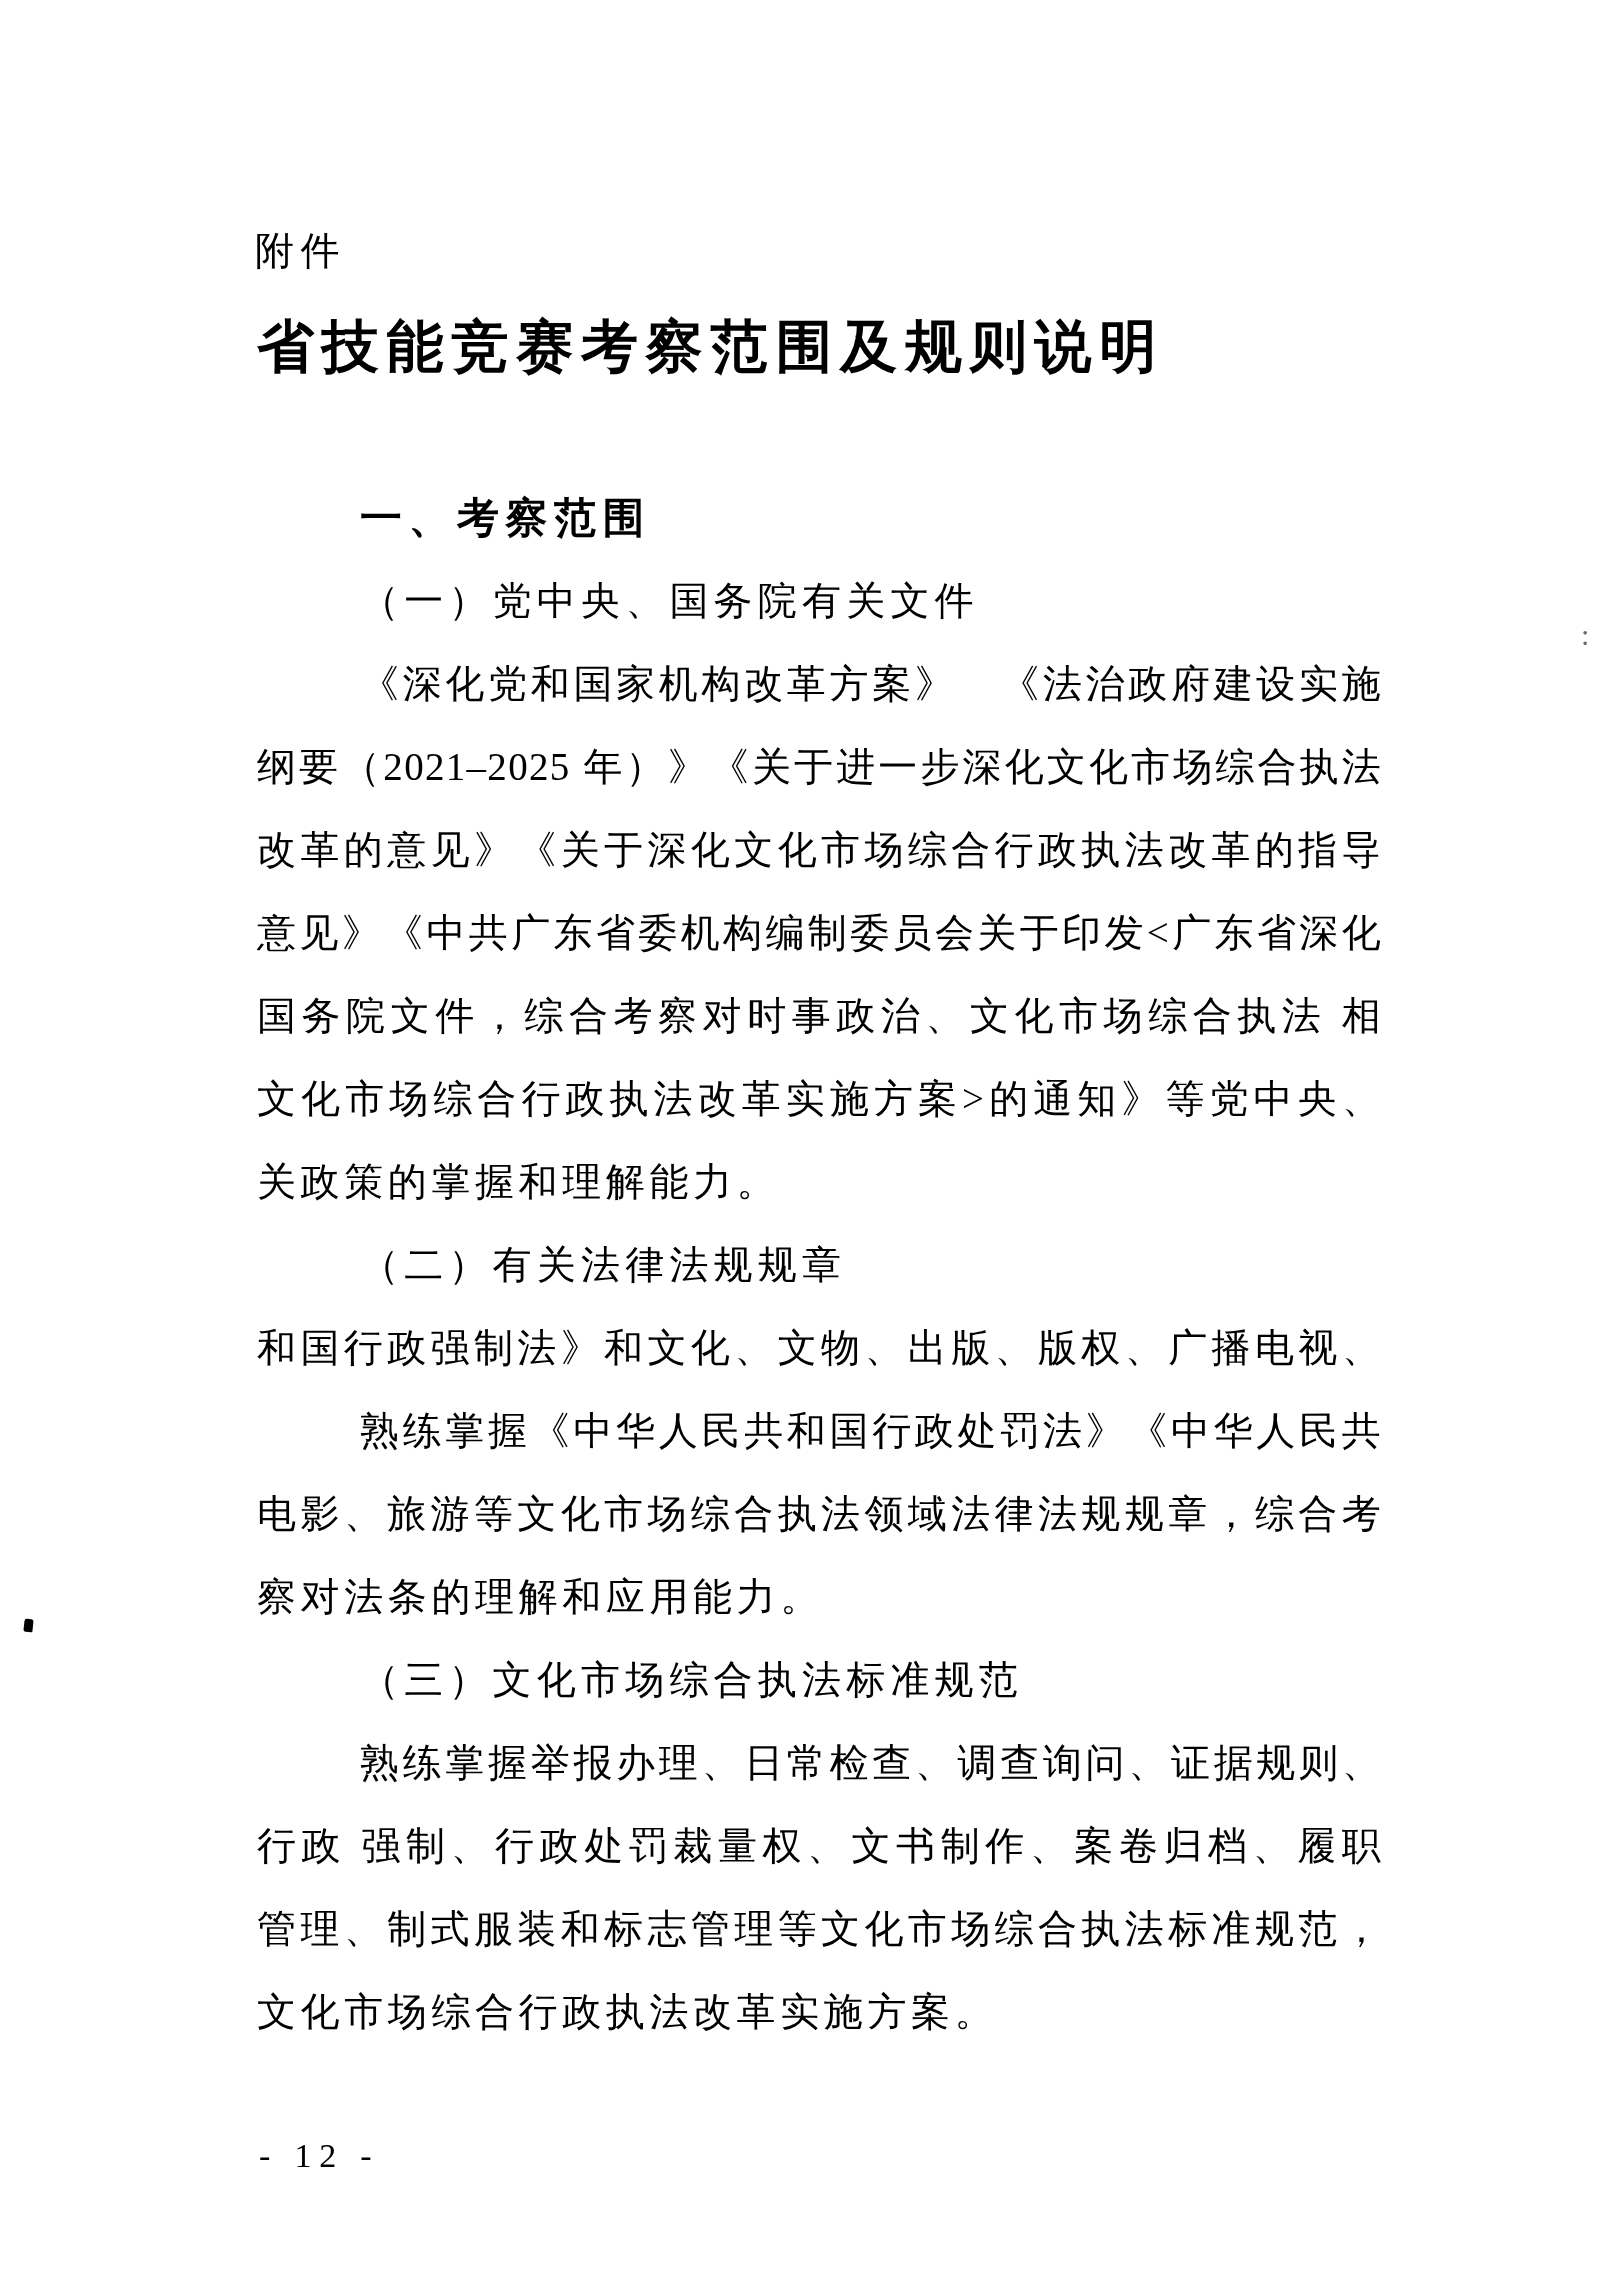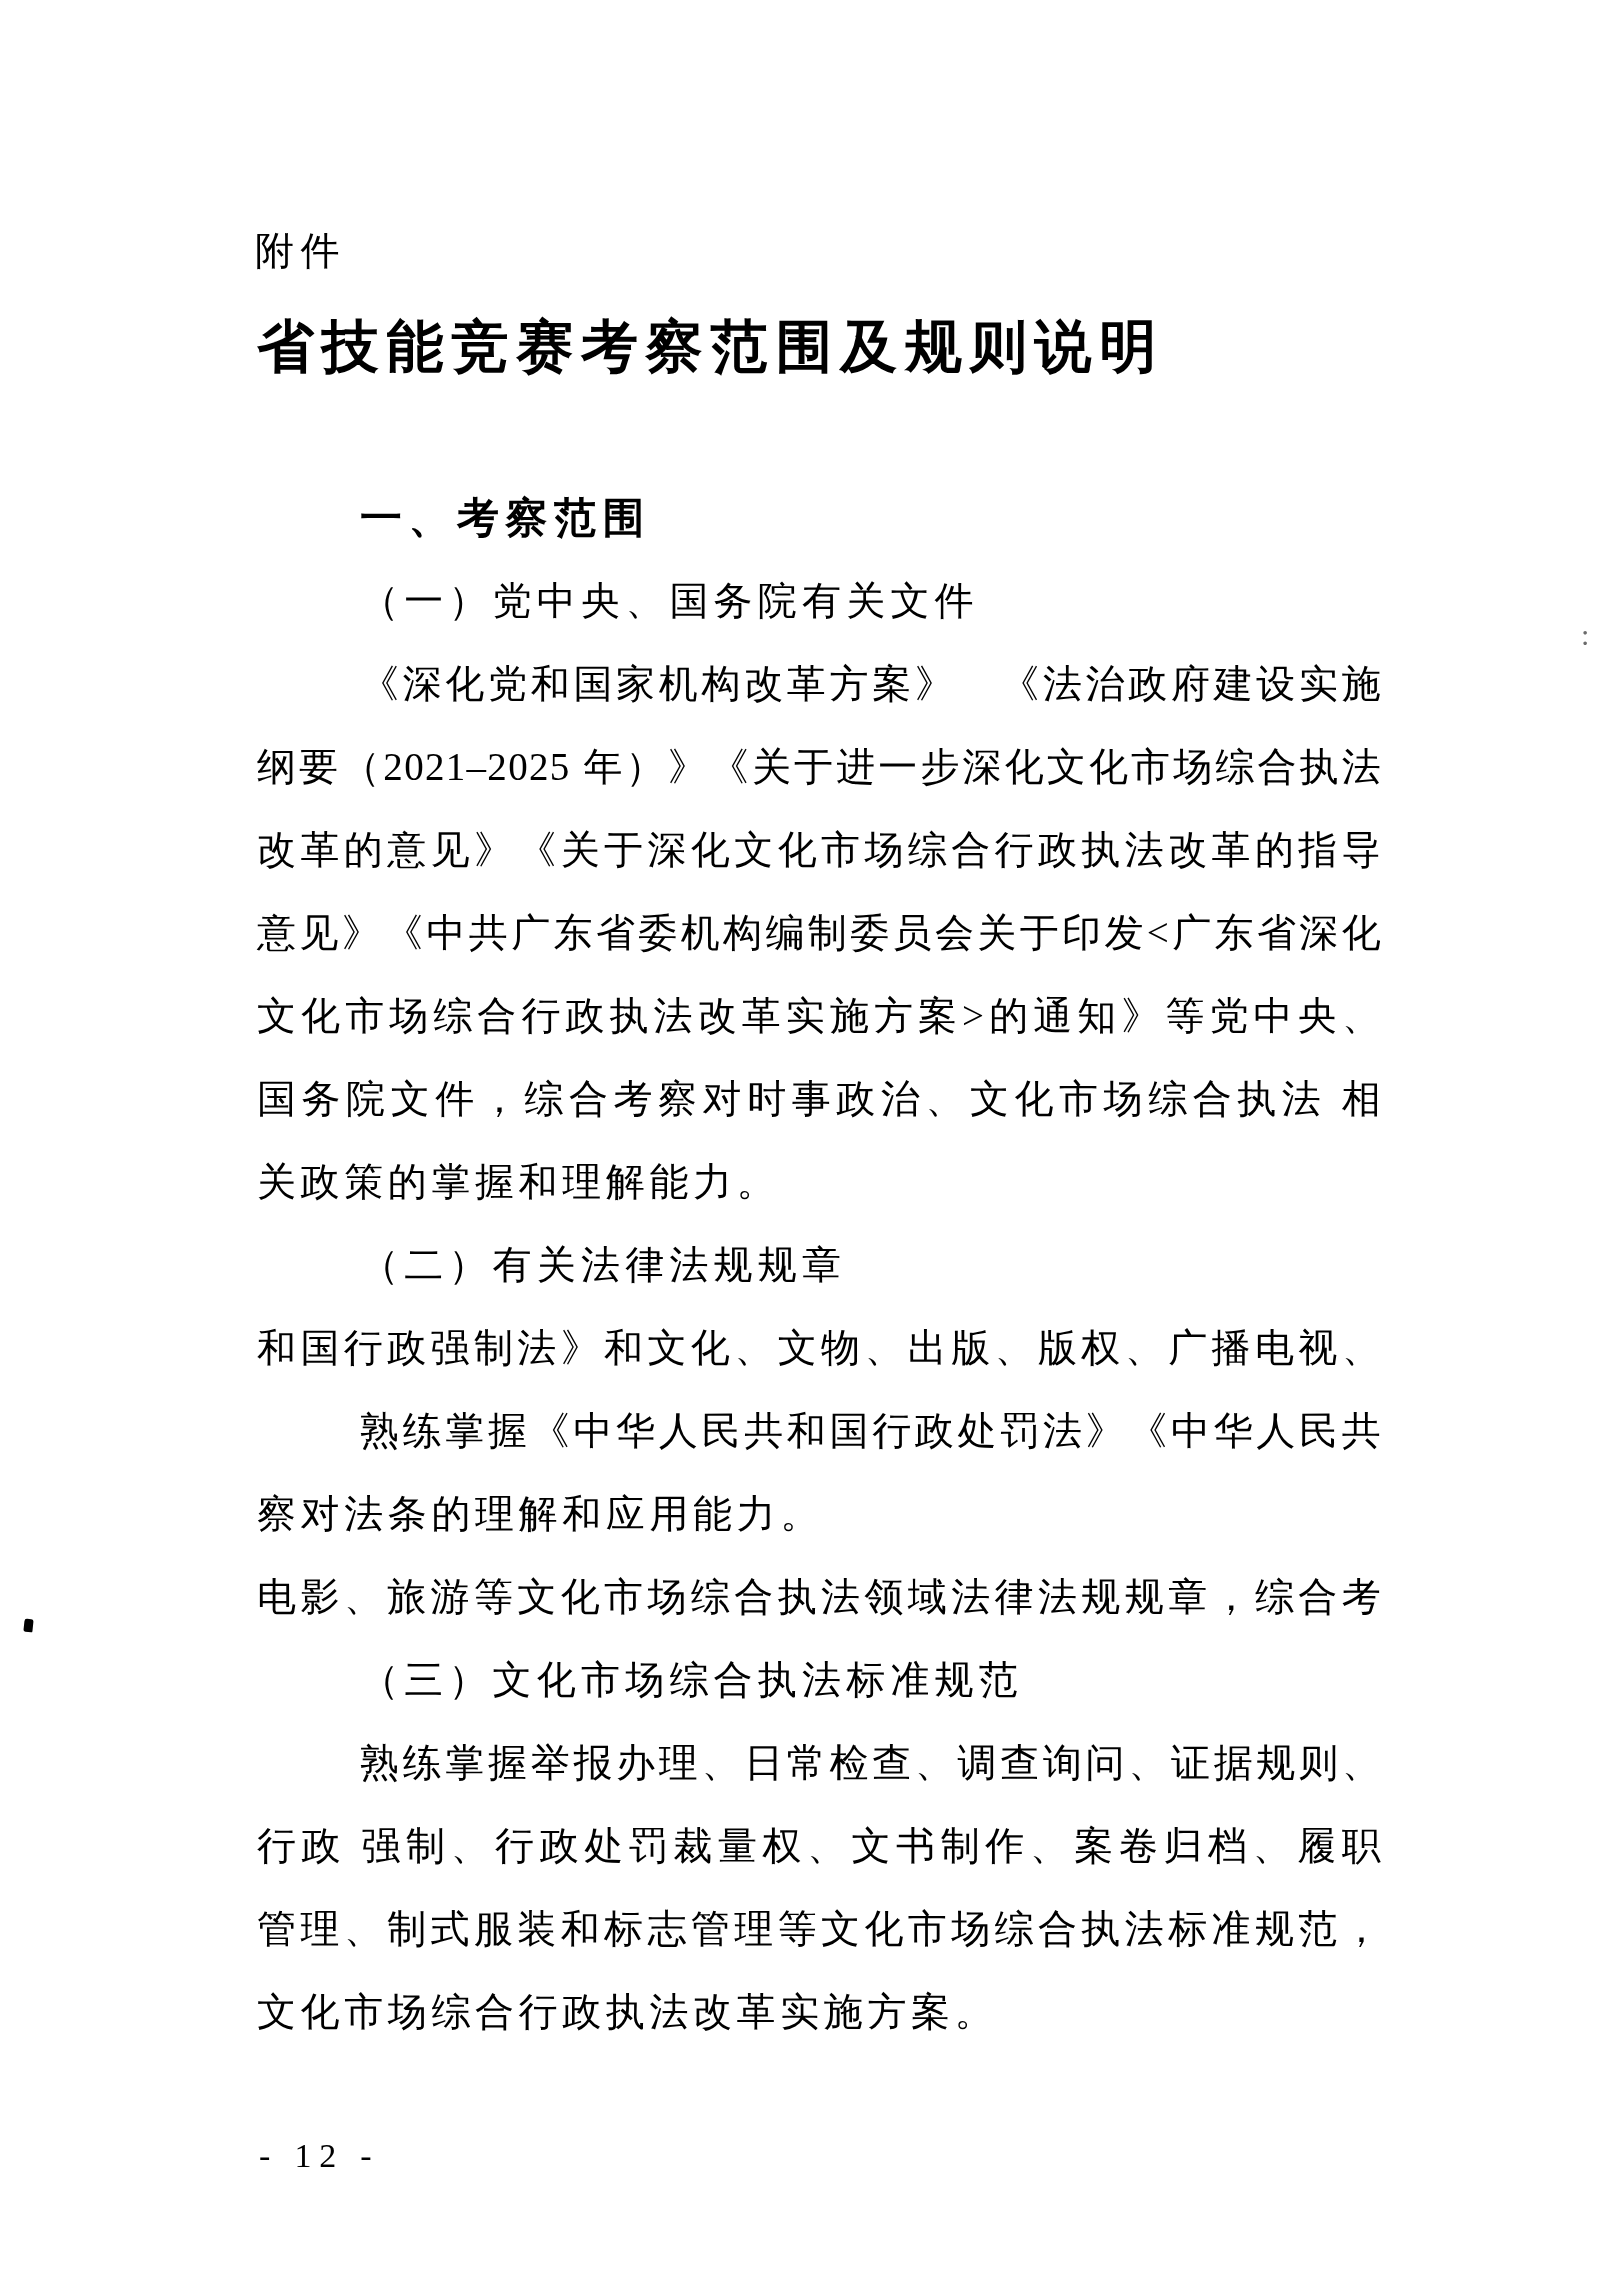--- a/index.html
+++ b/index.html
@@ -95,31 +95,31 @@
   <div class="content">
 
     <div class="row h1 indent">一、考察范围</div>
 
     <section>
       <div class="row h2 indent">（一）党中央、国务院有关文件</div>
       <div class="row j indent">《深化党和国家机构改革方案》　《法治政府建设实施</div>
       <div class="row j">纲要（2021–2025 年）》《关于进一步深化文化市场综合执法</div>
       <div class="row j">改革的意见》《关于深化文化市场综合行政执法改革的指导</div>
       <div class="row j">意见》《中共广东省委机构编制委员会关于印发&lt;广东省深化</div>
+      <div class="row j">国务院文件，综合考察对时事政治、文化市场综合执法 相</div>
       <div class="row j">文化市场综合行政执法改革实施方案&gt;的通知》等党中央、</div>
-      <div class="row j">国务院文件，综合考察对时事政治、文化市场综合执法 相</div>
       <div class="row short">关政策的掌握和理解能力。</div>
     </section>
 
     <section>
       <div class="row h2 indent">（二）有关法律法规规章</div>
       <div class="row j">和国行政强制法》和文化、文物、出版、版权、广播电视、</div>
       <div class="row j indent">熟练掌握《中华人民共和国行政处罚法》《中华人民共</div>
+      <div class="row j">电影、旅游等文化市场综合执法领域法律法规规章，综合考</div>
       <div class="row short">察对法条的理解和应用能力。</div>
-      <div class="row j">电影、旅游等文化市场综合执法领域法律法规规章，综合考</div>
     </section>
 
     <section>
       <div class="row h2 indent">（三）文化市场综合执法标准规范</div>
       <div class="row j indent">熟练掌握举报办理、日常检查、调查询问、证据规则、</div>
       <div class="row j">行政 强制、行政处罚裁量权、文书制作、案卷归档、履职</div>
       <div class="row j">管理、制式服装和标志管理等文化市场综合执法标准规范，</div>
       <div class="row short">文化市场综合行政执法改革实施方案。</div>
     </section>
 

